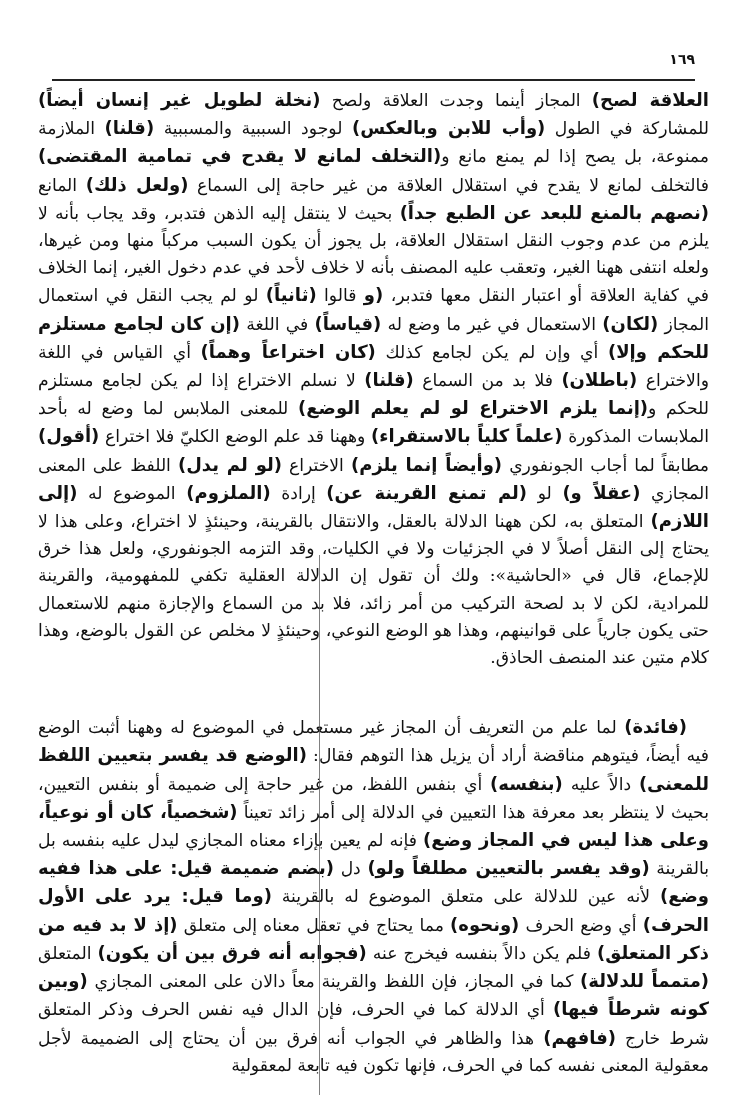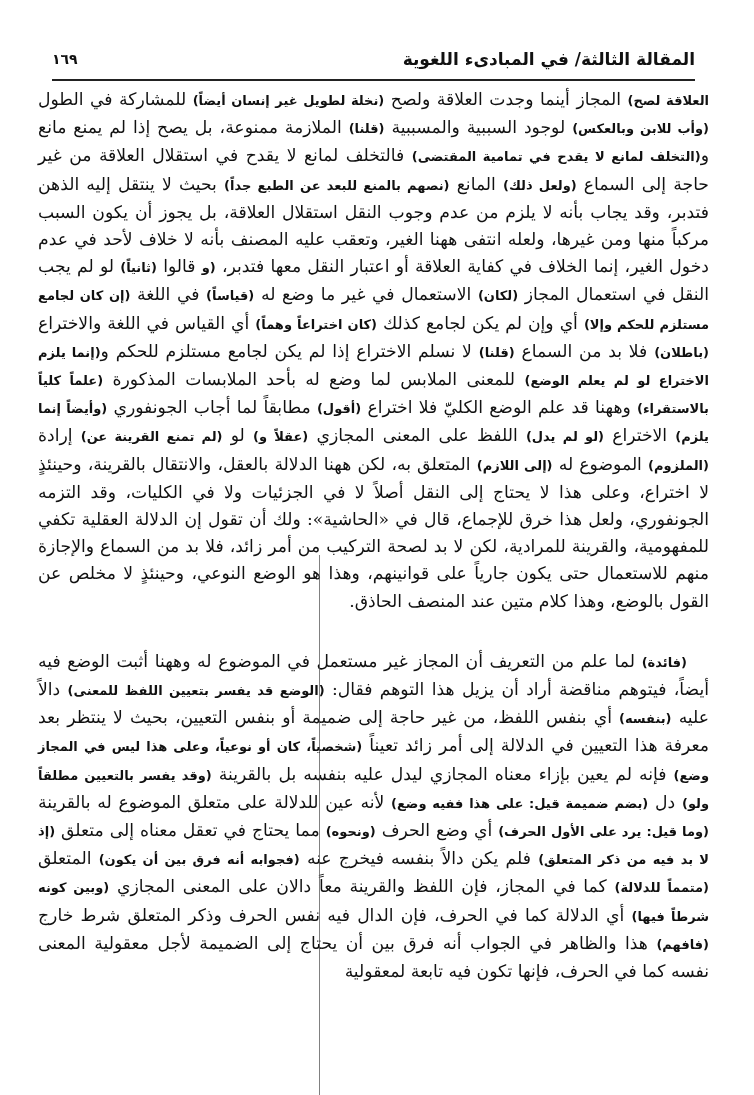--- a/index.html
+++ b/index.html
@@ -61,45 +61,44 @@
     text-align: justify;
     text-align-last: right;
     font-size: 17.2px;
     line-height: 27.2px;
   }
   .para {
     margin: 0;
     text-align: justify;
   }
   .para + .para {
-    margin-top: 33px;
+    margin-top: 42px;
     text-indent: 22px;
   }
   .para span.b {
     font-weight: bold;
     font-family: "DejaVu Sans", "Liberation Sans", sans-serif;
-    font-size: 13px;
+    font-size: 18px;
   }
   .scan-line {
     position: absolute;
     left: 319px;
     top: 555px;
     width: 1px;
     height: 540px;
     background: #555555;
     opacity: 0.75;
   }
 </style>
 </head>
 <body>
 
 <div class="page">
 
   <div class="running-head">
-    <span class="running-title">المقالة الثالثة/ في المبادىء اللغوية</span>
     <span class="page-number">١٦٩</span>
   </div>
   <div class="head-rule"></div>
 
   <div class="body-text">
     <p class="para"><span class="b">العلاقة لصح)</span><span> المجاز أينما وجدت العلاقة ولصح </span><span class="b">(نخلة لطويل غير إنسان أيضاً)</span><span> للمشاركة في الطول </span><span class="b">(وأب للابن وبالعكس)</span><span> لوجود السببية والمسببية </span><span class="b">(قلنا)</span><span> الملازمة ممنوعة، بل يصح إذا لم يمنع مانع و</span><span class="b">(التخلف لمانع لا يقدح في تمامية المقتضى)</span><span> فالتخلف لمانع لا يقدح في استقلال العلاقة من غير حاجة إلى السماع </span><span class="b">(ولعل ذلك)</span><span> المانع </span><span class="b">(نصهم بالمنع للبعد عن الطبع جداً)</span><span> بحيث لا ينتقل إليه الذهن فتدبر، وقد يجاب بأنه لا يلزم من عدم وجوب النقل استقلال العلاقة، بل يجوز أن يكون السبب مركباً منها ومن غيرها، ولعله انتفى ههنا الغير، وتعقب عليه المصنف بأنه لا خلاف لأحد في عدم دخول الغير، إنما الخلاف في كفاية العلاقة أو اعتبار النقل معها فتدبر، </span><span class="b">(و</span><span> قالوا </span><span class="b">(ثانياً)</span><span> لو لم يجب النقل في استعمال المجاز </span><span class="b">(لكان)</span><span> الاستعمال في غير ما وضع له </span><span class="b">(قياساً)</span><span> في اللغة </span><span class="b">(إن كان لجامع مستلزم للحكم وإلا)</span><span> أي وإن لم يكن لجامع كذلك </span><span class="b">(كان اختراعاً وهماً)</span><span> أي القياس في اللغة والاختراع </span><span class="b">(باطلان)</span><span> فلا بد من السماع </span><span class="b">(قلنا)</span><span> لا نسلم الاختراع إذا لم يكن لجامع مستلزم للحكم و</span><span class="b">(إنما يلزم الاختراع لو لم يعلم الوضع)</span><span> للمعنى الملابس لما وضع له بأحد الملابسات المذكورة </span><span class="b">(علماً كلياً بالاستقراء)</span><span> وههنا قد علم الوضع الكليّ فلا اختراع </span><span class="b">(أقول)</span><span> مطابقاً لما أجاب الجونفوري </span><span class="b">(وأيضاً إنما يلزم)</span><span> الاختراع </span><span class="b">(لو لم يدل)</span><span> اللفظ على المعنى المجازي </span><span class="b">(عقلاً و)</span><span> لو </span><span class="b">(لم تمنع القرينة عن)</span><span> إرادة </span><span class="b">(الملزوم)</span><span> الموضوع له </span><span class="b">(إلى اللازم)</span><span> المتعلق به، لكن ههنا الدلالة بالعقل، والانتقال بالقرينة، وحينئذٍ لا اختراع، وعلى هذا لا يحتاج إلى النقل أصلاً لا في الجزئيات ولا في الكليات، وقد التزمه الجونفوري، ولعل هذا خرق للإجماع، قال في «الحاشية»: ولك أن تقول إن الدلالة العقلية تكفي للمفهومية، والقرينة للمرادية، لكن لا بد لصحة التركيب من أمر زائد، فلا بد من السماع والإجازة منهم للاستعمال حتى يكون جارياً على قوانينهم، وهذا هو الوضع النوعي، وحينئذٍ لا مخلص عن القول بالوضع، وهذا كلام متين عند المنصف الحاذق.</span></p>
     <p class="para"><span class="b">(فائدة)</span><span> لما علم من التعريف أن المجاز غير مستعمل في الموضوع له وههنا أثبت الوضع فيه أيضاً، فيتوهم مناقضة أراد أن يزيل هذا التوهم فقال: </span><span class="b">(الوضع قد يفسر بتعيين اللفظ للمعنى)</span><span> دالاً عليه </span><span class="b">(بنفسه)</span><span> أي بنفس اللفظ، من غير حاجة إلى ضميمة أو بنفس التعيين، بحيث لا ينتظر بعد معرفة هذا التعيين في الدلالة إلى أمر زائد تعيناً </span><span class="b">(شخصياً، كان أو نوعياً، وعلى هذا ليس في المجاز وضع)</span><span> فإنه لم يعين بإزاء معناه المجازي ليدل عليه بنفسه بل بالقرينة </span><span class="b">(وقد يفسر بالتعيين مطلقاً ولو)</span><span> دل </span><span class="b">(بضم ضميمة قيل: على هذا ففيه وضع)</span><span> لأنه عين للدلالة على متعلق الموضوع له بالقرينة </span><span class="b">(وما قيل: يرد على الأول الحرف)</span><span> أي وضع الحرف </span><span class="b">(ونحوه)</span><span> مما يحتاج في تعقل معناه إلى متعلق </span><span class="b">(إذ لا بد فيه من ذكر المتعلق)</span><span> فلم يكن دالاً بنفسه فيخرج عنه </span><span class="b">(فجوابه أنه فرق بين أن يكون)</span><span> المتعلق </span><span class="b">(متمماً للدلالة)</span><span> كما في المجاز، فإن اللفظ والقرينة معاً دالان على المعنى المجازي </span><span class="b">(وبين كونه شرطاً فيها)</span><span> أي الدلالة كما في الحرف، فإن الدال فيه نفس الحرف وذكر المتعلق شرط خارج </span><span class="b">(فافهم)</span><span> هذا والظاهر في الجواب أنه فرق بين أن يحتاج إلى الضميمة لأجل معقولية المعنى نفسه كما في الحرف، فإنها تكون فيه تابعة لمعقولية</span></p>
   </div>
 
   <div class="scan-line"></div>

